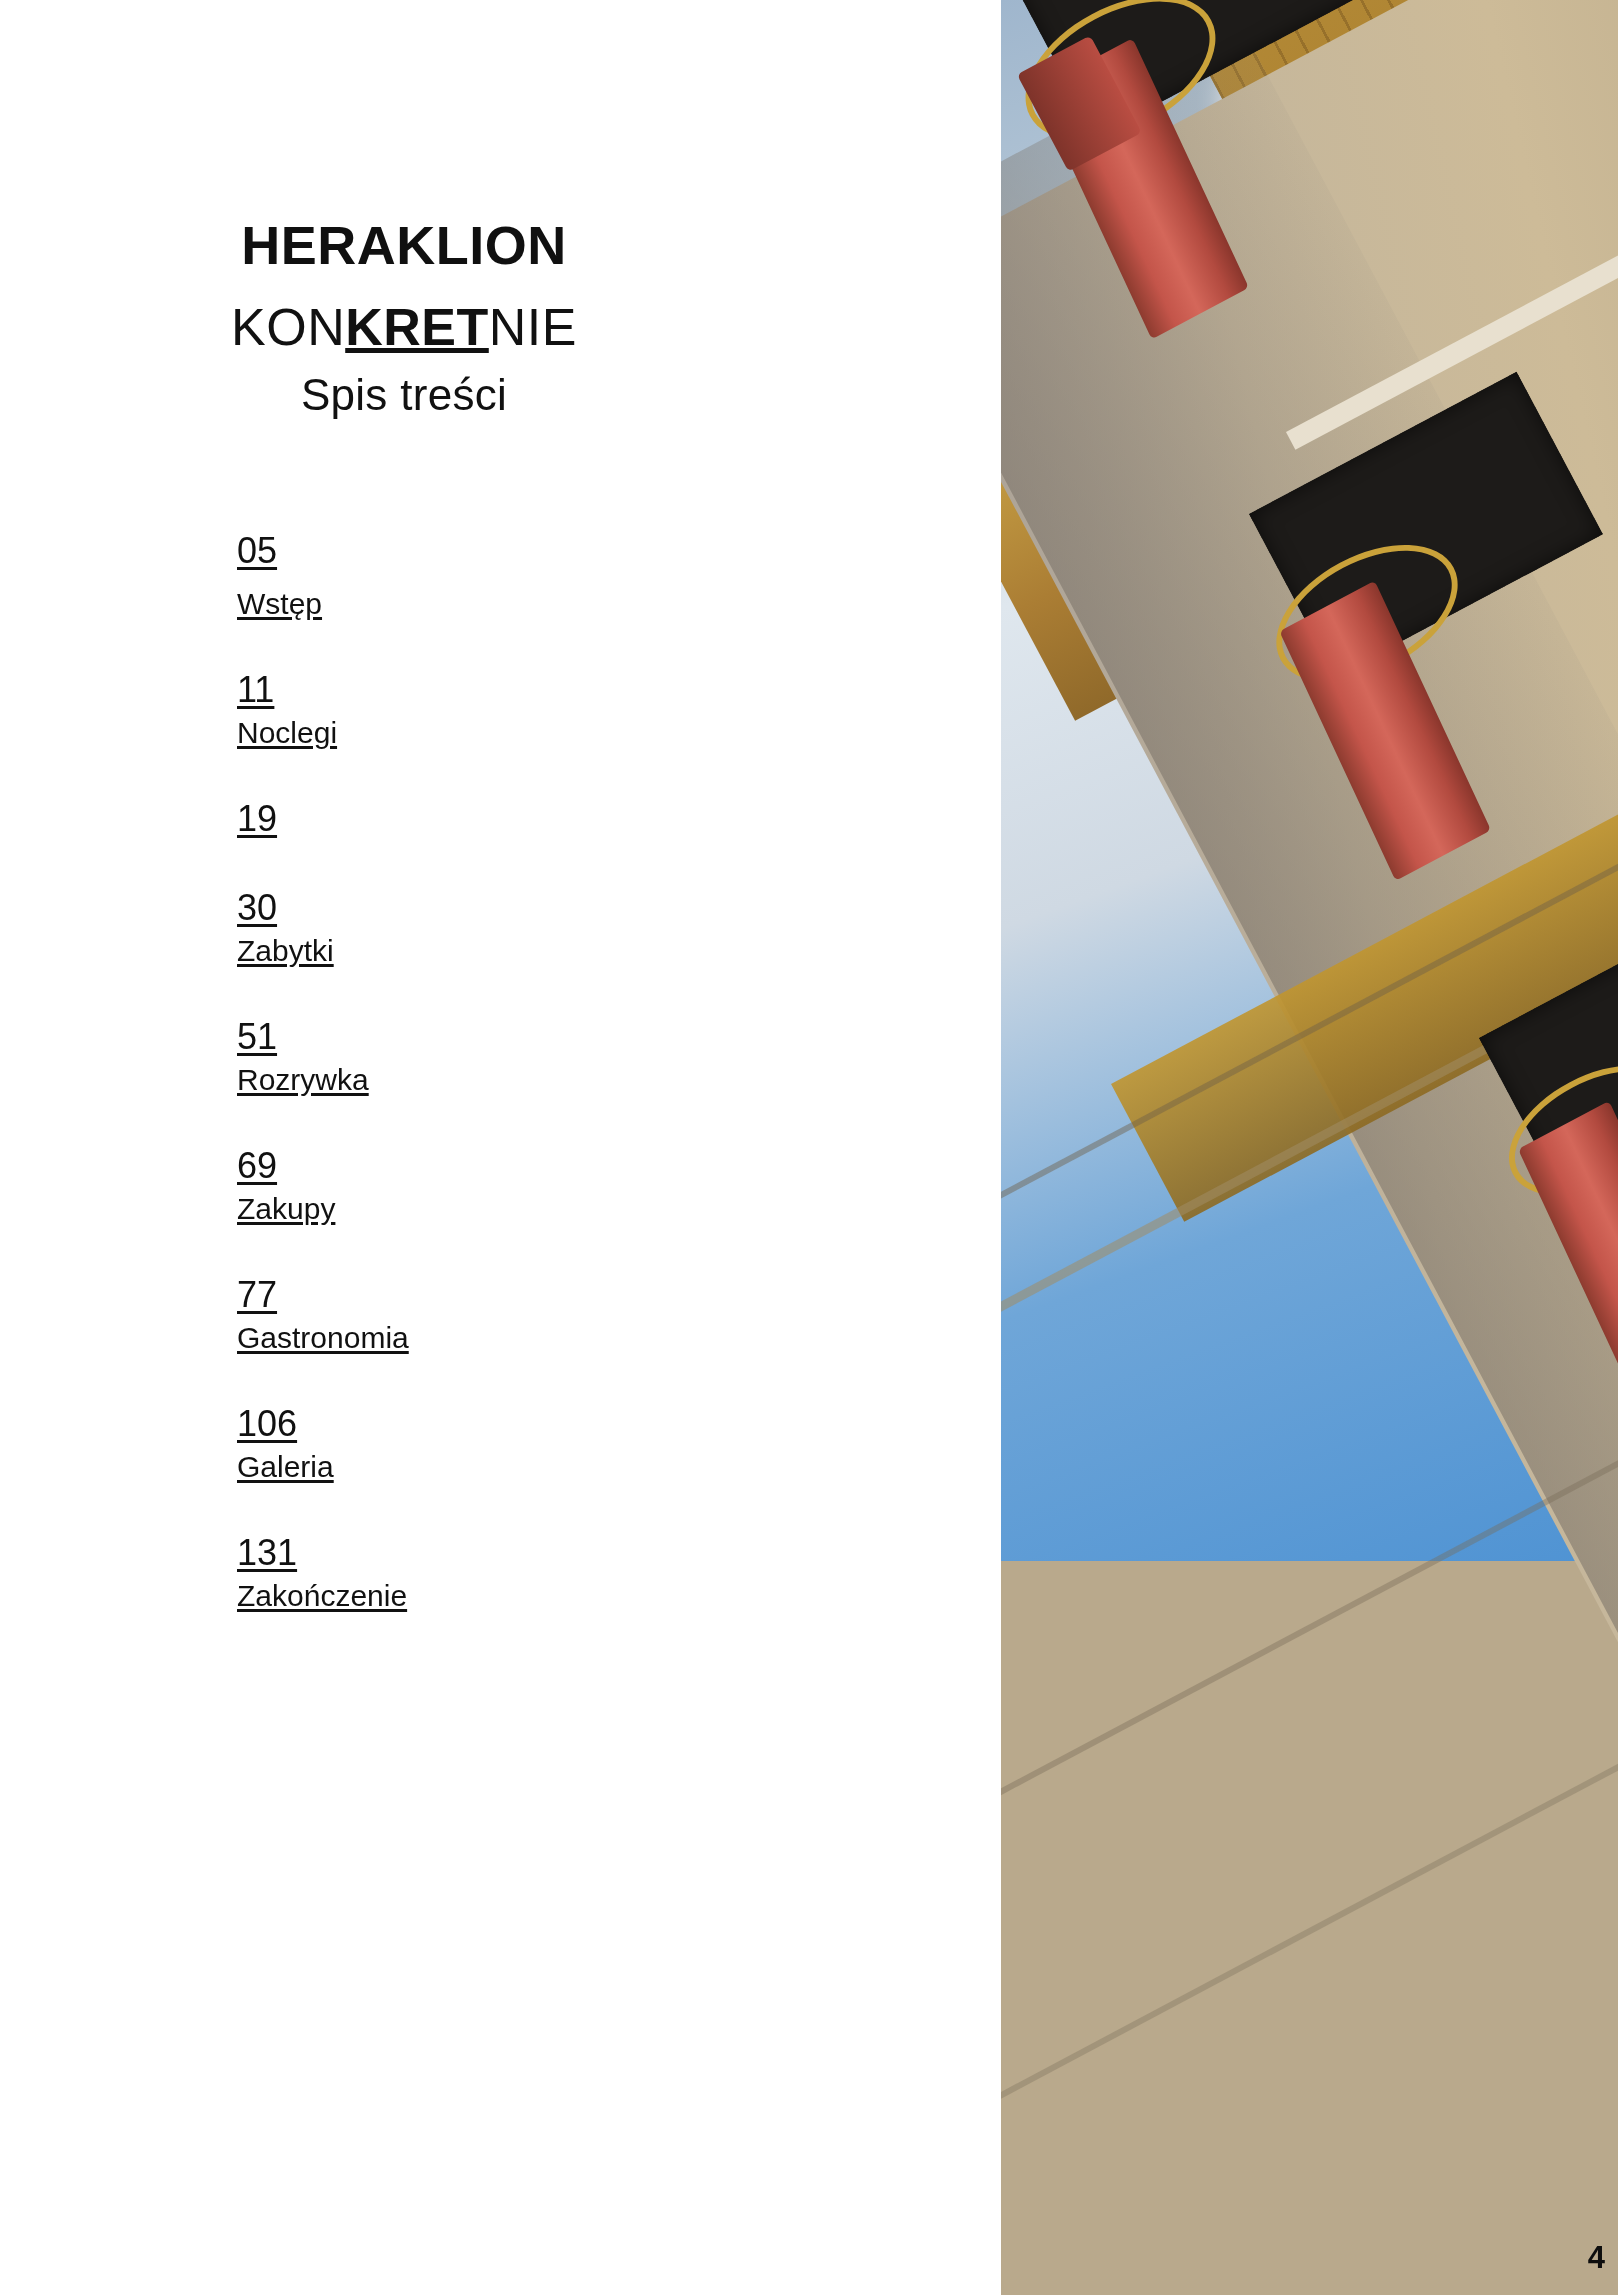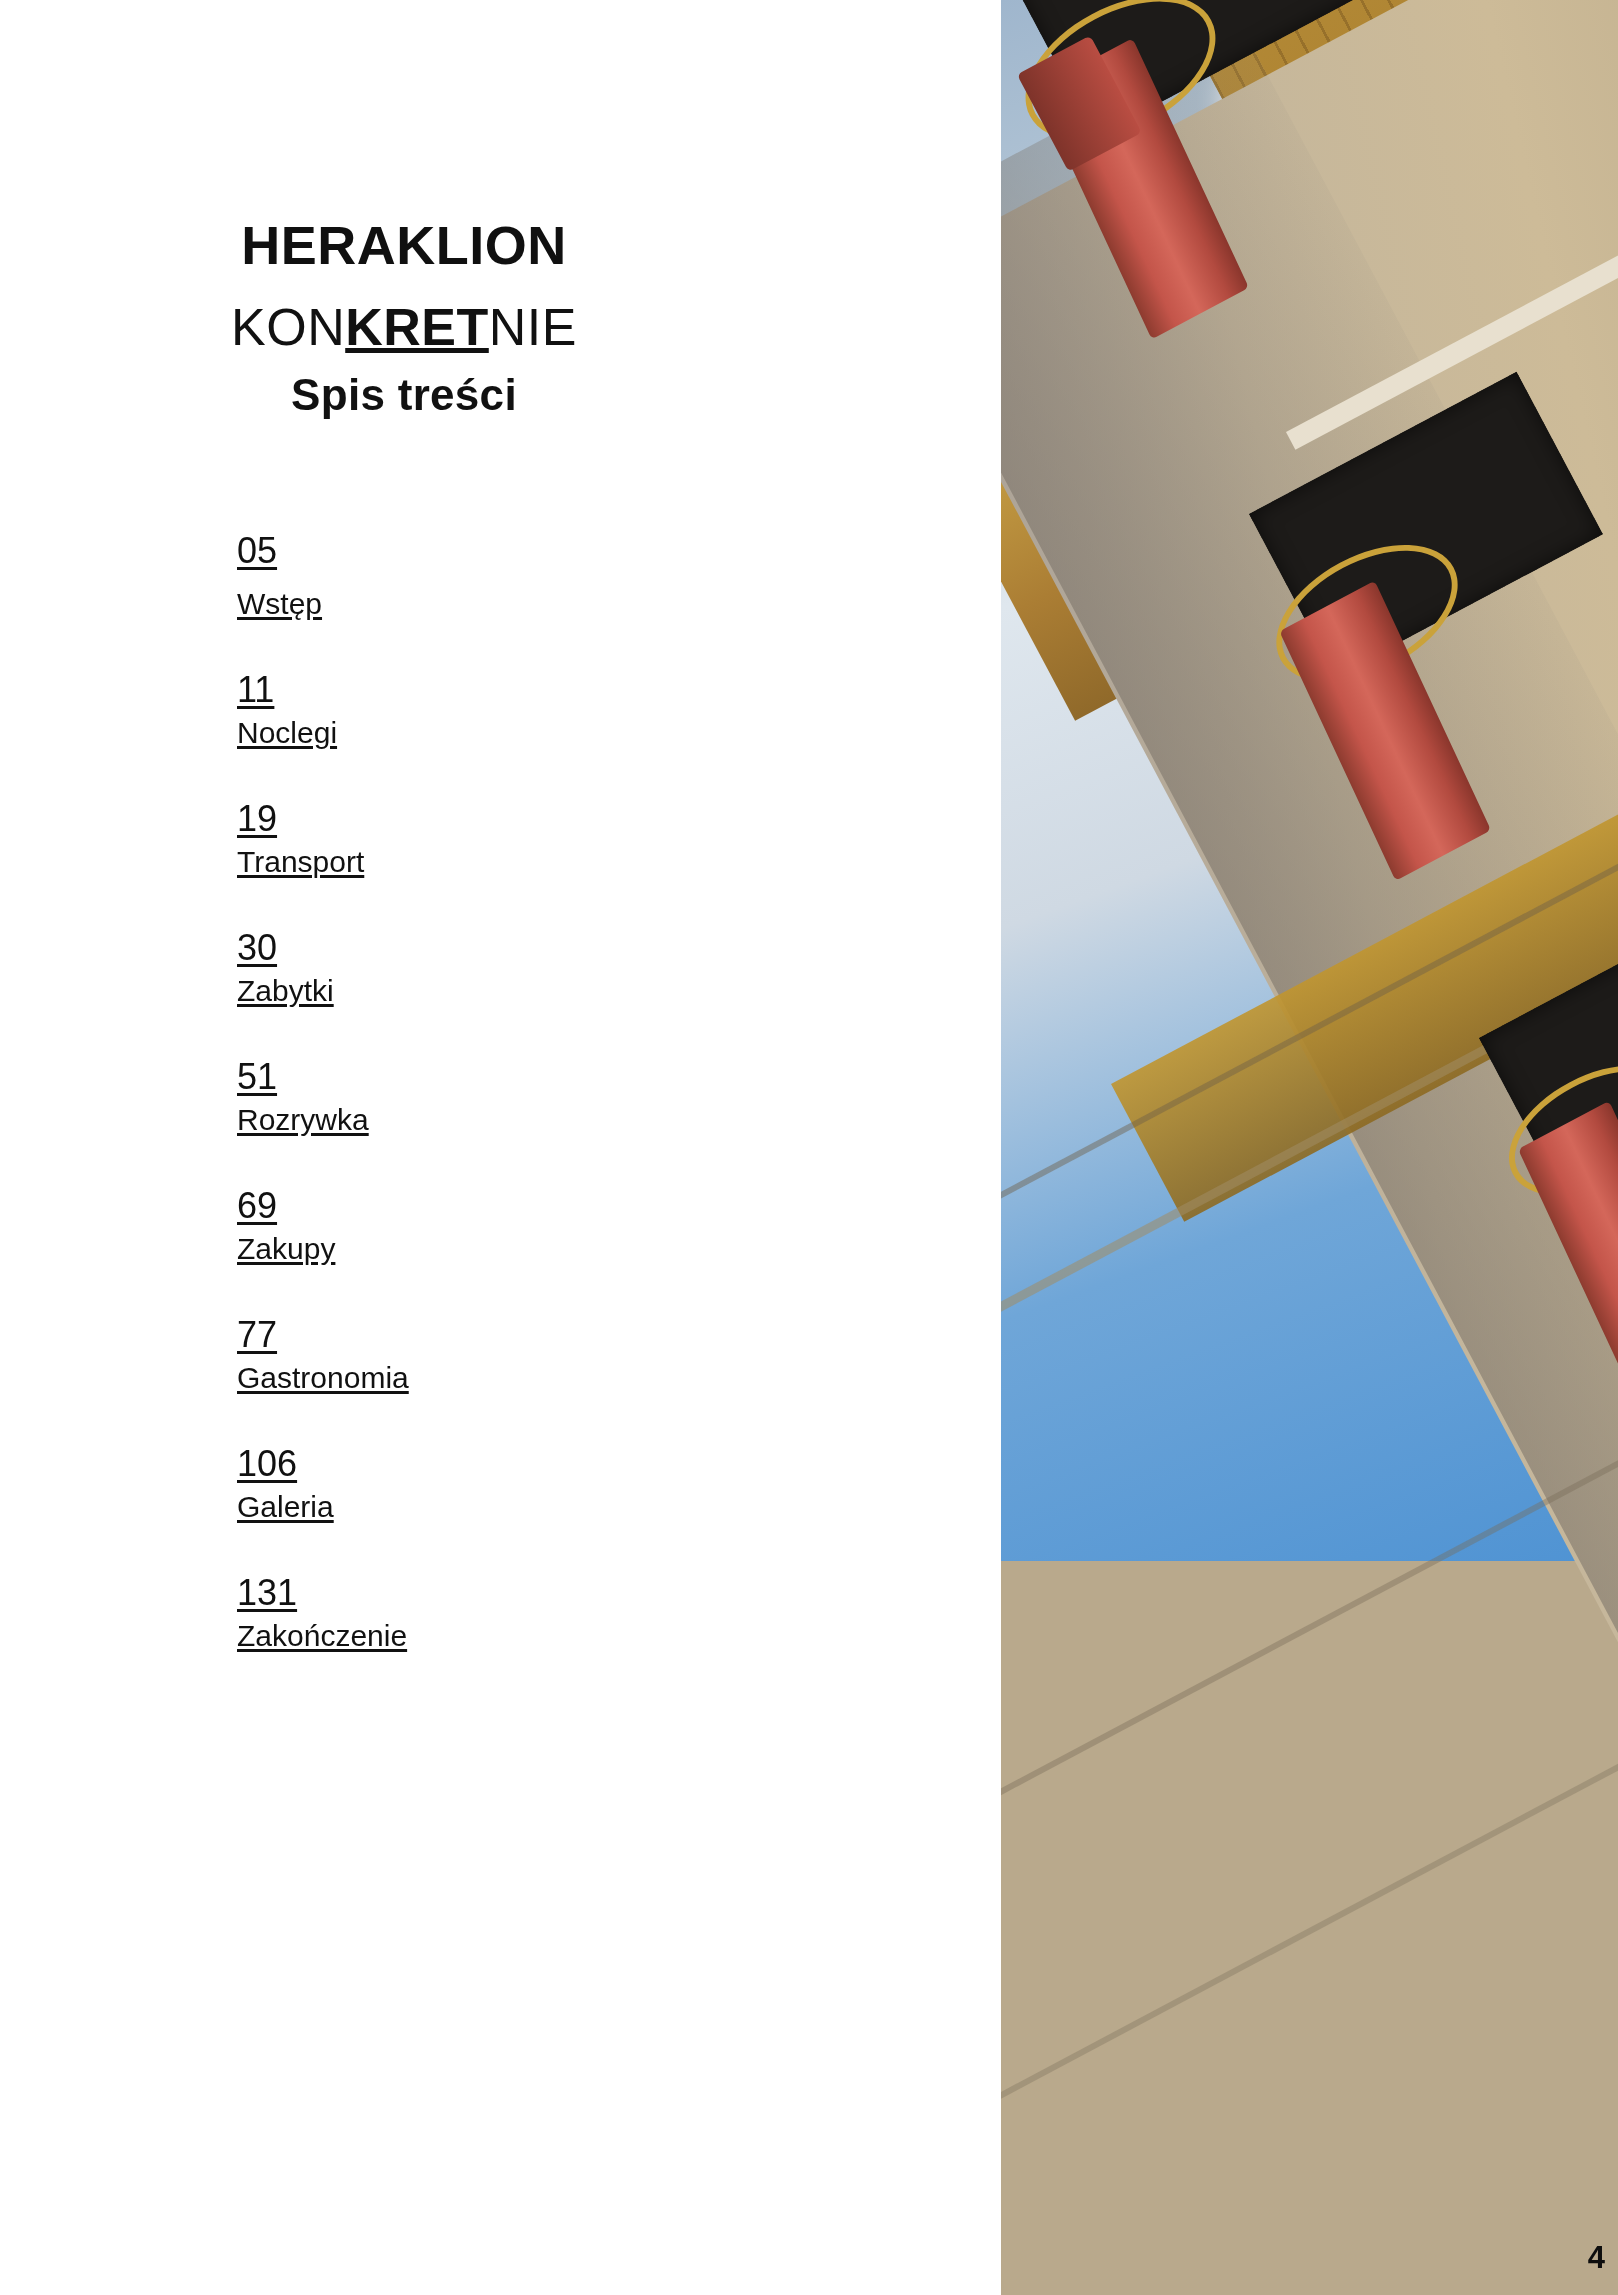--- a/index.html
+++ b/index.html
@@ -55,21 +55,21 @@
     line-height: 1.15;
     margin: 24px 0 0 0;
     letter-spacing: 0.5px;
   }
   .title-sub .bold {
     font-weight: bold;
     text-decoration: underline;
   }
   .title-toc {
     font-size: 44px;
-    font-weight: 700;
+    font-weight: 400;
     color: #111111;
     margin: 13px 0 0 0;
     letter-spacing: 0.3px;
   }
 
   .toc-list {
     position: absolute;
     left: 237px;
     top: 528px;
     width: 643px;
@@ -286,21 +286,20 @@
         <span class="toc-label">Wstęp</span>
       </div>
 
       <div class="toc-entry">
         <span class="toc-num">11</span>
         <span class="toc-label">Noclegi</span>
       </div>
 
       <div class="toc-entry">
         <span class="toc-num">19</span>
-        <span class="toc-label">Transport</span>
       </div>
 
       <div class="toc-entry">
         <span class="toc-num">30</span>
         <span class="toc-label">Zabytki</span>
       </div>
 
 
       <div class="toc-entry">
         <span class="toc-num">51</span>

